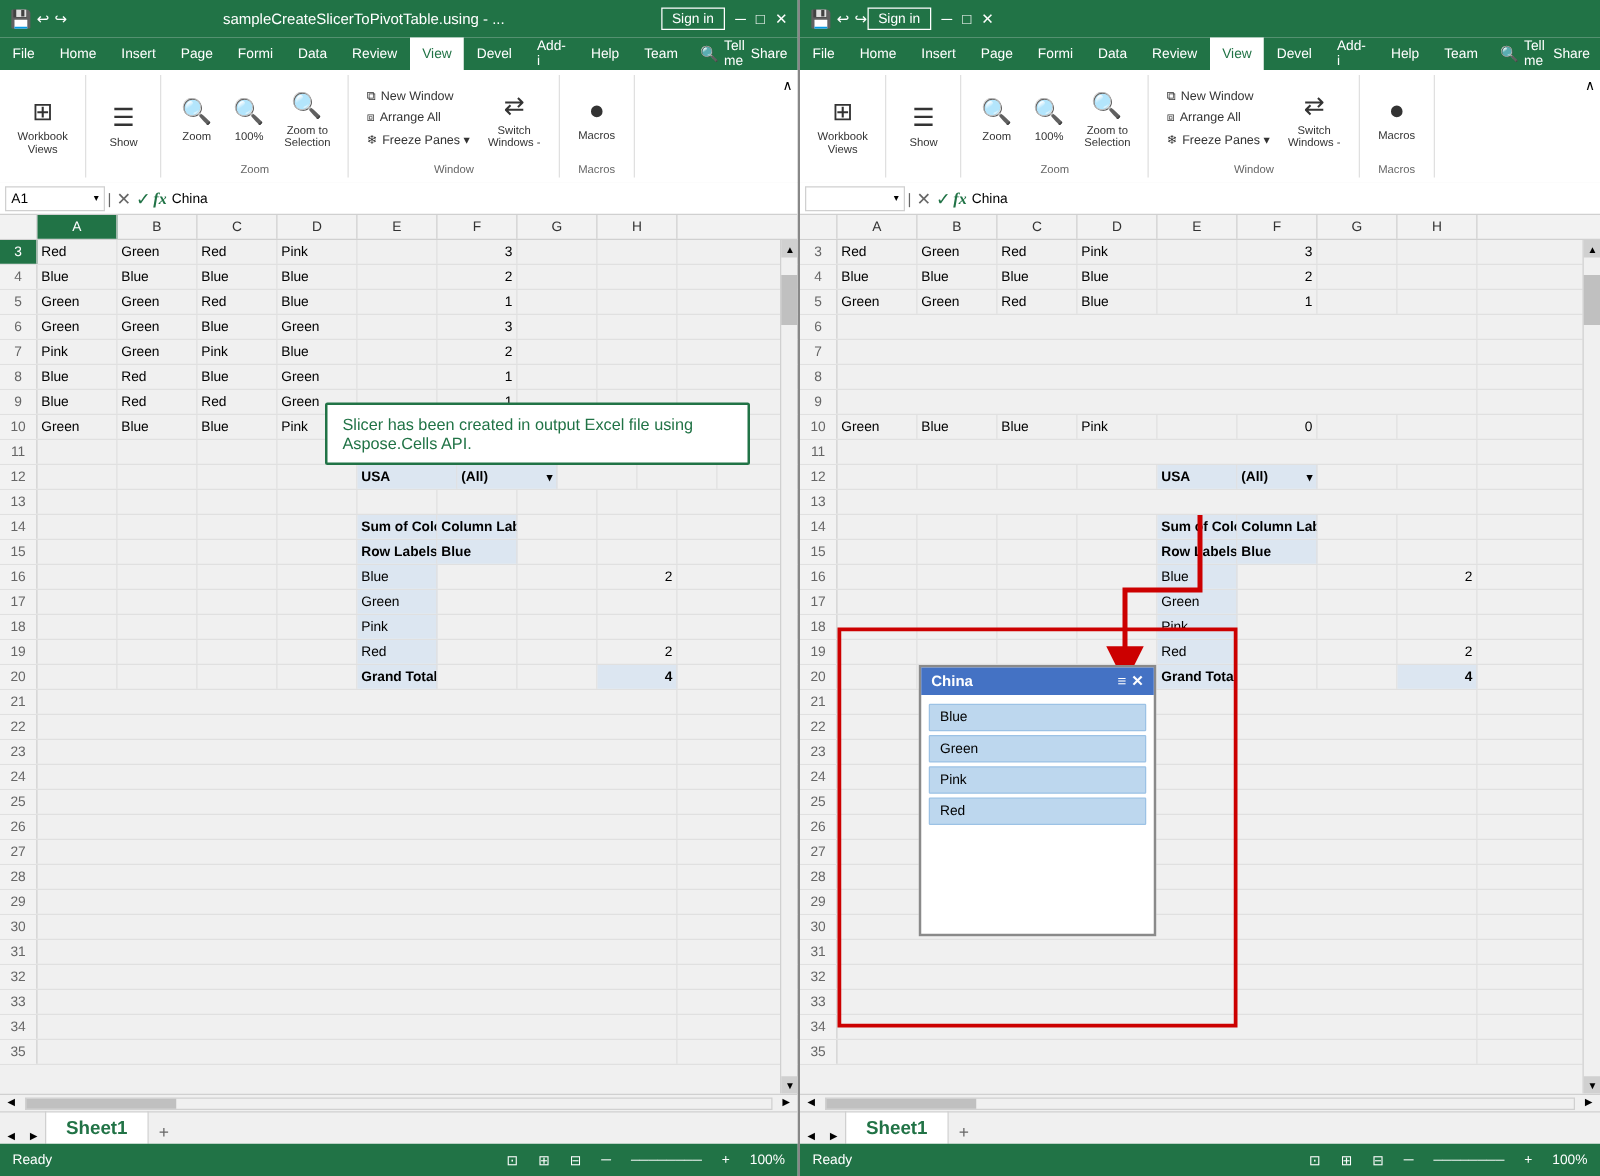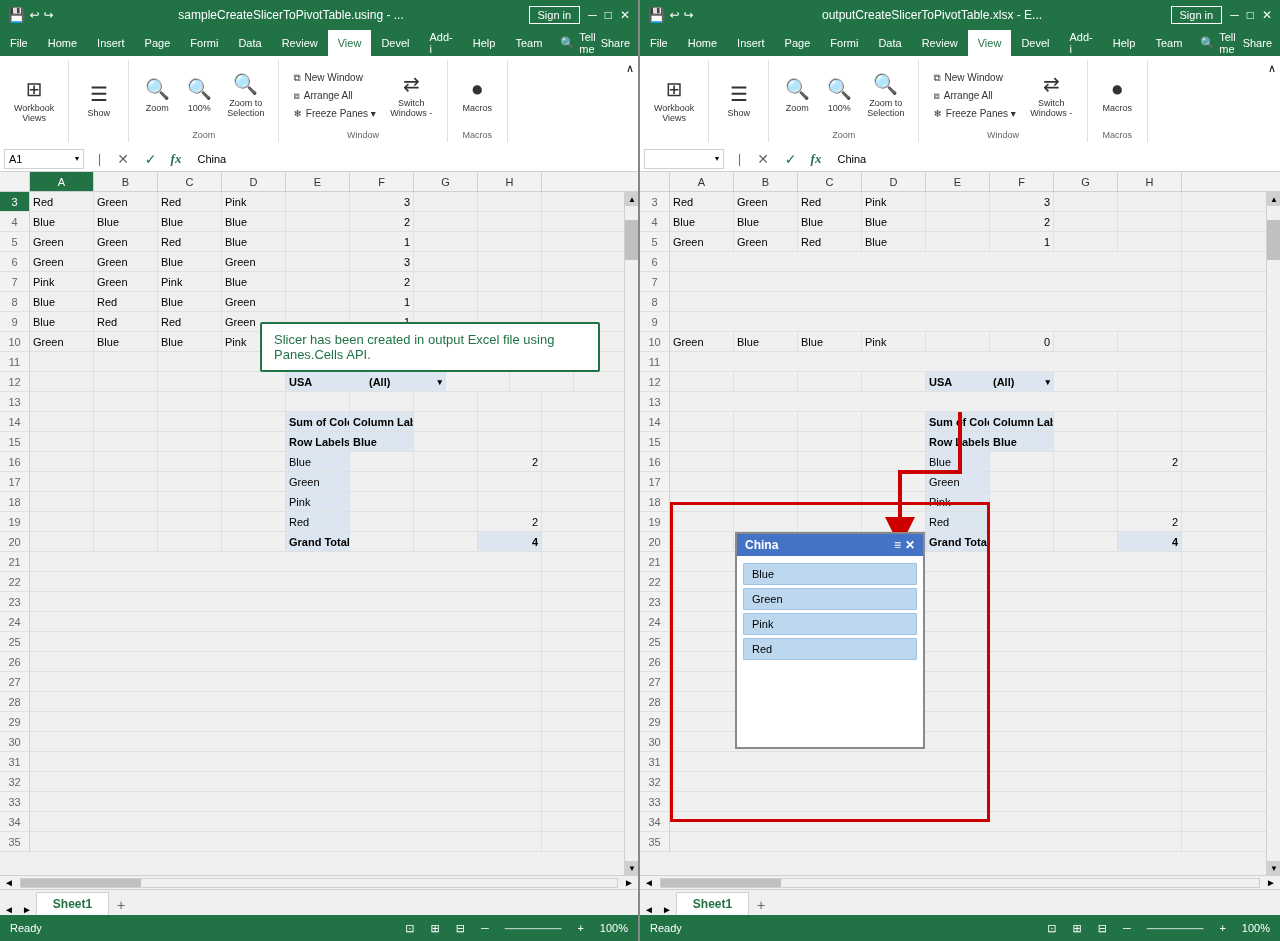--- a/index.html
+++ b/index.html
@@ -87,21 +87,21 @@
     }
 
     
     .formula-bar {
       display: flex;
       align-items: center;
       height: 26px;
       background: white;
       border-bottom: 1px solid #d0d0d0;
       padding: 0 4px;
-      gap: 12px;
+      gap: 0;
     }
     .name-box {
       width: 80px;
       height: 20px;
       border: 1px solid #d0d0d0;
       padding: 0 4px;
       font-size: 11px;
       display: flex;
       align-items: center;
     }
@@ -183,21 +183,21 @@
       background: #f0f0f0;
       display: flex;
       align-items: flex-end;
       border-top: 1px solid #d0d0d0;
     }
     .sheet-tab {
       padding: 4px 16px;
       background: white;
       border: 1px solid #d0d0d0;
       border-bottom: none;
-      font-size: 12px;
+      font-size: 15px;
       cursor: pointer;
       color: #217346;
       font-weight: bold;
     }
     .sheet-tab-add {
       width: 24px;
       height: 20px;
       display: flex;
       align-items: center;
       justify-content: center;
@@ -689,21 +689,21 @@
     <div class="grid-row">
         <div class="row-num">34</div>
         <div class="cell" style="width:512px;"></div>
       </div>
     <div class="grid-row">
         <div class="row-num">35</div>
         <div class="cell" style="width:512px;"></div>
       </div>
 
     <div class="annotation-box" style="top:130px; left:260px; max-width:340px;">
-      <span>Slicer has been created in output Excel file using Panes.Cells API.</span>
+      <span>Slicer has been created in output Excel file using Aspose.Cells API.</span>
     </div>
 
     <div class="vertical-scrollbar" style="position:absolute;right:0;top:0;bottom:0;">
       <div class="scroll-arrow">▲</div>
       <div class="scroll-thumb"></div>
       <div style="flex:1;"></div>
       <div class="scroll-arrow">▼</div>
     </div>
   </div>
 
@@ -740,21 +740,20 @@
 </div>
 
 <div style="display:flex; flex-direction:column; width:640px; height:941px; position:absolute; left:640px; top:0;">
 
   <div class="title-bar">
     <div class="left-icons">
       <span style="font-size:14px;">💾</span>
       <span style="font-size:12px;">↩</span>
       <span style="font-size:12px;">↪</span>
     </div>
-    <div class="title-text">outputCreateSlicerToPivotTable.xlsx - E...</div>
     <div style="display:flex;align-items:center;gap:8px;">
       <button style="background:transparent;border:1px solid white;color:white;padding:2px 8px;font-size:11px;cursor:pointer;">Sign in</button>
       <span>─</span>
       <span>□</span>
       <span>✕</span>
     </div>
   </div>
 
   <div class="ribbon-tabs">
     <div class="ribbon-tab">File</div>

